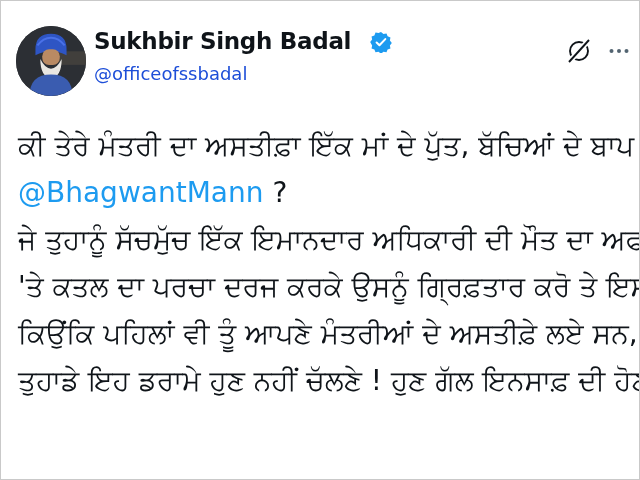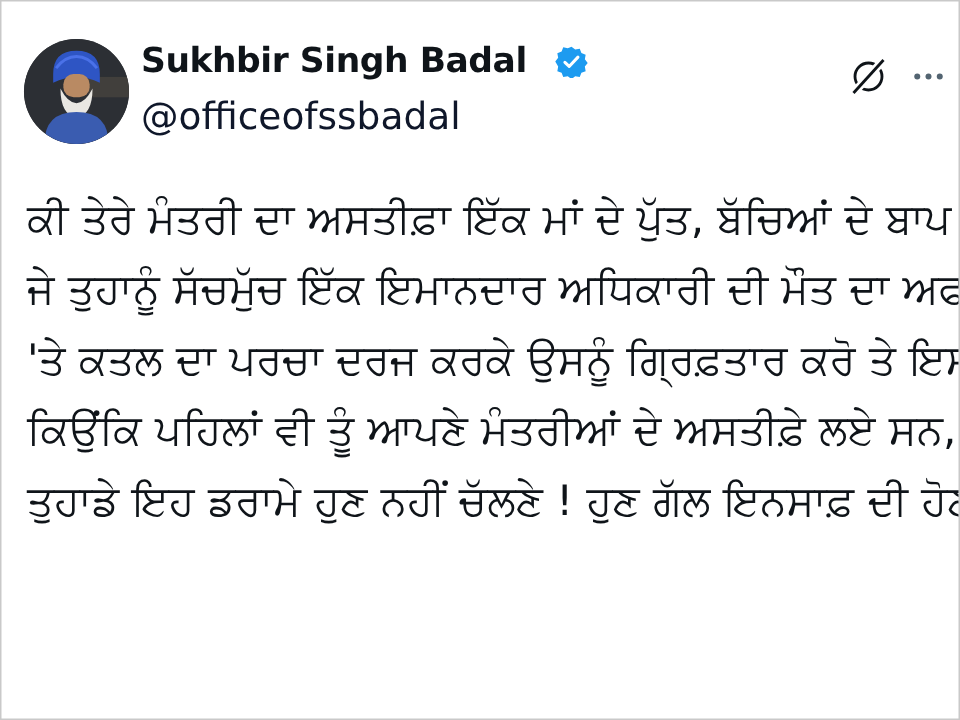--- a/index.html
+++ b/index.html
@@ -19,29 +19,29 @@
   .avatar {
     position: absolute; left: 15px; top: 25px;
     width: 70px; height: 70px;
     border-radius: 50%;
     overflow: hidden;
     cursor: pointer;
     background: #2f3338;
   }
   .avatar svg { display: block; width: 100%; height: 100%; }
   .id-block { position: absolute; left: 93px; top: 27px; }
-  .name-row { display: flex; align-items: flex-start; gap: 19px; }
+  .name-row { display: flex; align-items: center; gap: 19px; }
   .name {
     font-size: 23px; font-weight: 700; color: #0f1419;
     letter-spacing: -0.3px; cursor: pointer; white-space: nowrap;
   }
   .badge { display: inline-flex; width: 22px; height: 22px; margin-top: 2px; }
   .badge svg { width: 22px; height: 22px; }
   .handle {
-    margin-top: 9px; font-size: 25px; color: #0f172a;
+    margin-top: 9px; font-size: 18px; color: #1d4ed8;
     cursor: pointer; white-space: nowrap;
   }
   .header-actions {
     position: absolute; right: 7px; top: 35px;
     display: flex; align-items: center; gap: 12px;
   }
   .icon-btn {
     border: none; background: transparent; padding: 2px;
     cursor: pointer; display: inline-flex; align-items: center; justify-content: center;
   }
@@ -98,19 +98,20 @@
       <svg width="22" height="22" viewBox="0 0 22 22" aria-hidden="true">
         <circle cx="3.5" cy="11" r="2" fill="#536471"></circle>
         <circle cx="11" cy="11" r="2" fill="#536471"></circle>
         <circle cx="18.5" cy="11" r="2" fill="#536471"></circle>
       </svg>
     </button>
   </div>
 
   <div class="tweet-body">
     <div class="line">ਕੀ ਤੇਰੇ ਮੰਤਰੀ ਦਾ ਅਸਤੀਫ਼ਾ ਇੱਕ ਮਾਂ ਦੇ ਪੁੱਤ, ਬੱਚਿਆਂ ਦੇ ਬਾਪ ਨੂੰ ਵਾਪਿਸ ਲੈ ਆਵੇਗਾ</div>
+    <div class="line"><a class="mention">@BhagwantMann</a><span class="qmark">?</span></div>
     <div class="line">ਜੇ ਤੁਹਾਨੂੰ ਸੱਚਮੁੱਚ ਇੱਕ ਇਮਾਨਦਾਰ ਅਧਿਕਾਰੀ ਦੀ ਮੌਤ ਦਾ ਅਫਸੋਸ ਹੈ ਤਾਂ ਤੁਰੰਤ ਲਾਲਜੀਤ ਭੁੱਲਰ</div>
     <div class="line">'ਤੇ ਕਤਲ ਦਾ ਪਰਚਾ ਦਰਜ ਕਰਕੇ ਉਸਨੂੰ ਗ੍ਰਿਫ਼ਤਾਰ ਕਰੋ ਤੇ ਇਸਦੀ ਜਾਂਚ CBI ਤੋਂ ਕਰਵਾਓ !</div>
     <div class="line">ਕਿਉਂਕਿ ਪਹਿਲਾਂ ਵੀ ਤੂੰ ਆਪਣੇ ਮੰਤਰੀਆਂ ਦੇ ਅਸਤੀਫ਼ੇ ਲਏ ਸਨ, ਪਰ ਬਾਅਦ ਵਿੱਚ ਮਸਲਾ ਠੰਡਾ</div>
     <div class="line">ਤੁਹਾਡੇ ਇਹ ਡਰਾਮੇ ਹੁਣ ਨਹੀਂ ਚੱਲਣੇ ! ਹੁਣ ਗੱਲ ਇਨਸਾਫ਼ ਦੀ ਹੋਣੀ ਹੈ।</div>
   </div>
 
 </div>
 
 </body></html>

